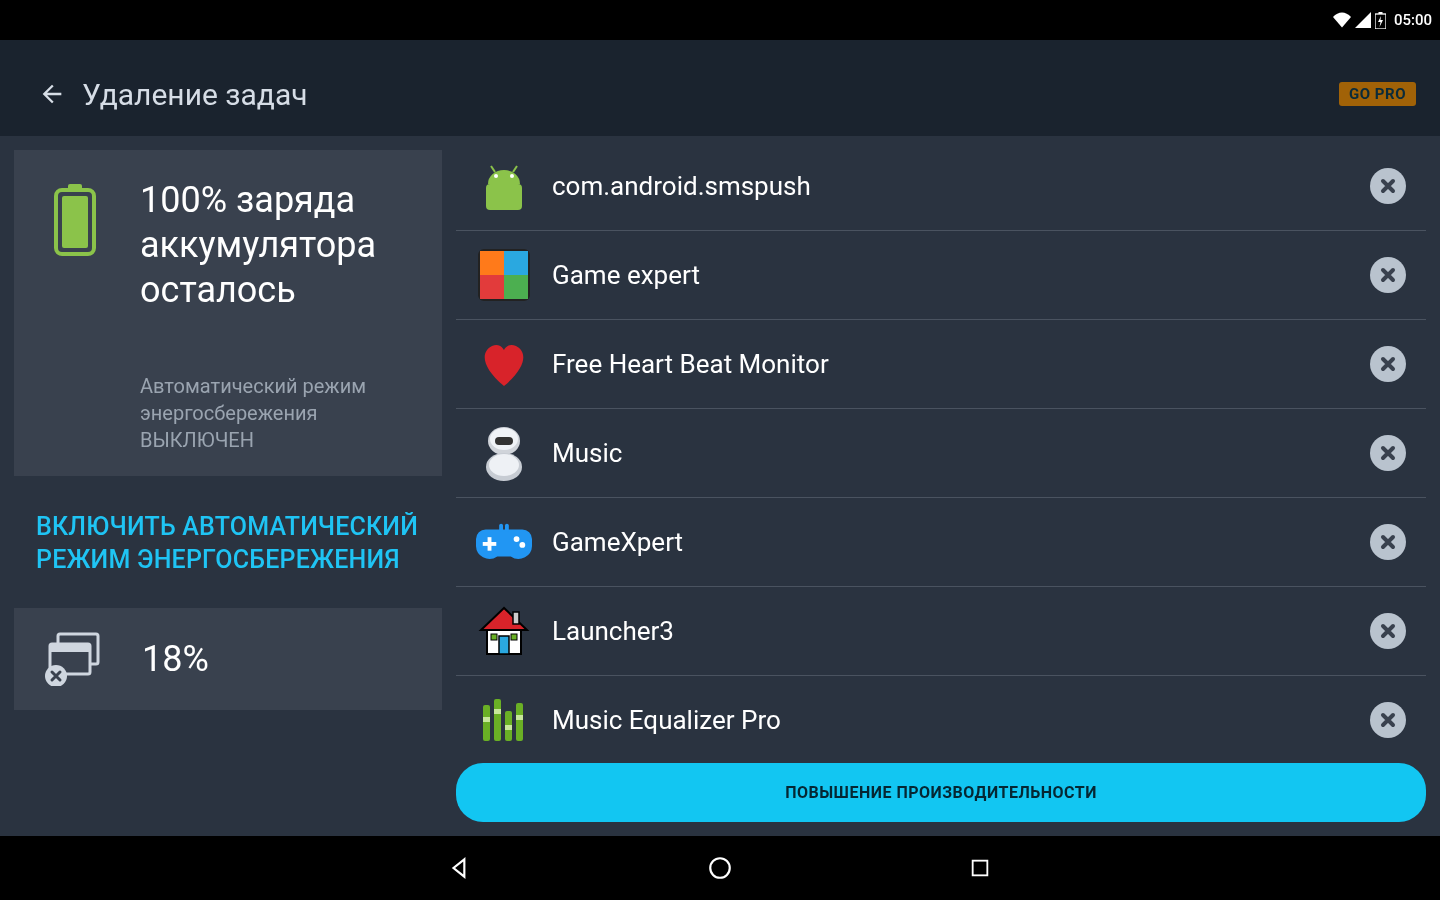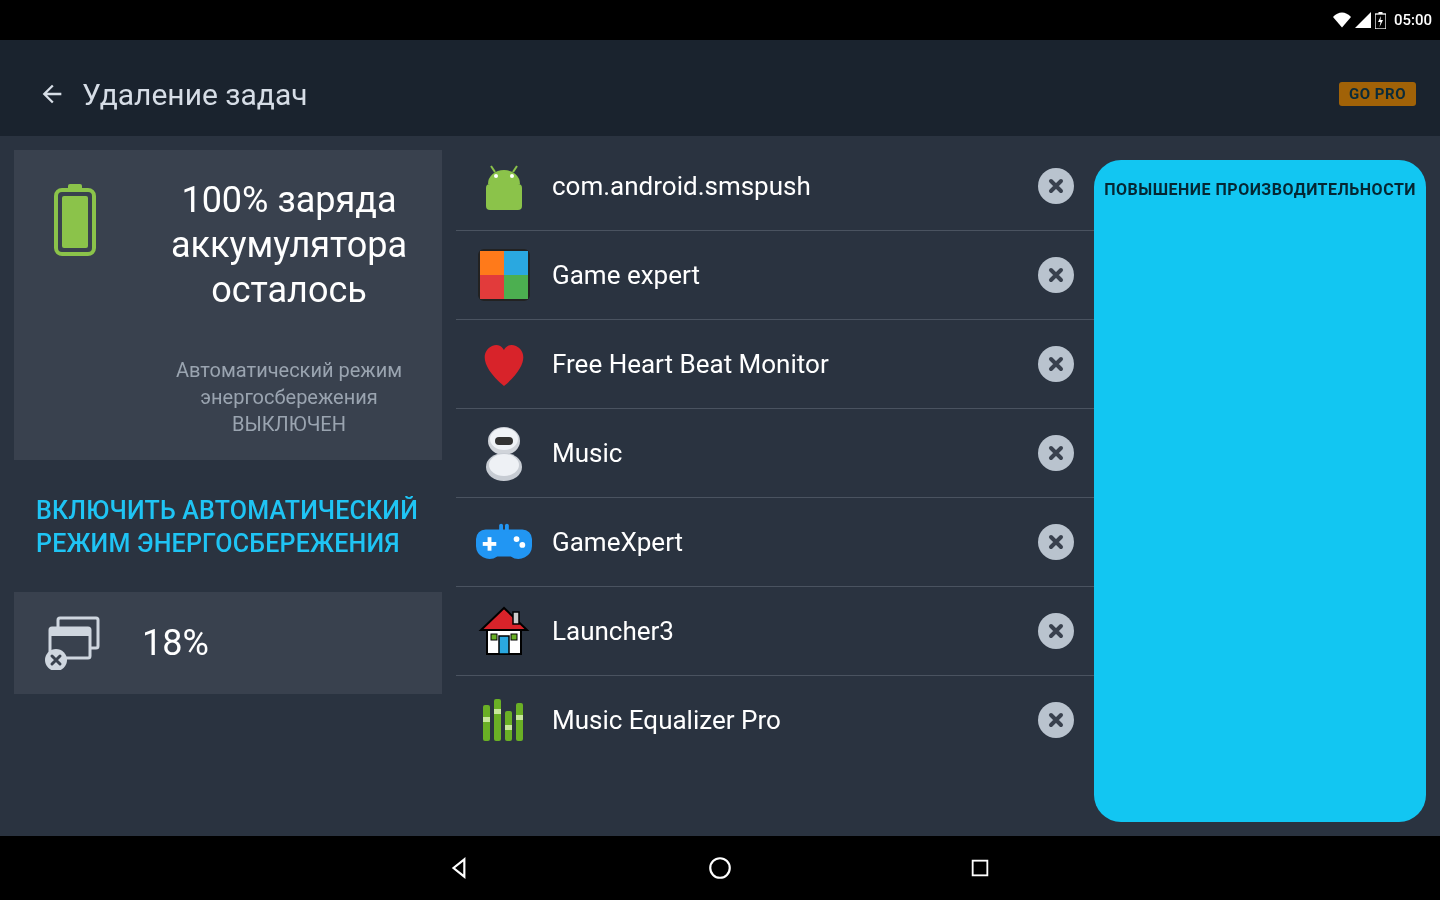--- a/index.html
+++ b/index.html
@@ -16,34 +16,34 @@
 .appbar .title { color: #d6dde6; font-size: 30px; font-weight: 400; margin-left: 10px; flex: 1; }
 .gopro { background: #a16207; color: #0a2b3a; font-weight: 700; font-size: 15px; letter-spacing: 0.5px; padding: 3px 10px; border-radius: 3px; }
 
 
 .content { flex: 1; display: flex; padding: 14px; gap: 14px; min-height: 0; }
 
 
 .sidebar { width: 428px; display: flex; flex-direction: column; gap: 14px; min-height: 0; }
 .card { background: #39414e; }
 .battery-card { padding: 28px 22px 22px 22px; display: flex; flex-direction: column; }
-.battery-top { display: flex; gap: 44px; text-align: center; }
+.battery-top { display: flex; gap: 26px; }
 .battery-icon-wrap { width: 78px; display: flex; justify-content: center; padding-top: 6px; }
 .battery-text { flex: 1; }
 .battery-pct { color: #fff; font-size: 36px; line-height: 1.25; font-weight: 400; }
-.battery-sub { color: #9aa4b0; font-size: 20px; line-height: 1.35; margin-top: 44px; }
+.battery-sub { color: #9aa4b0; font-size: 20px; line-height: 1.35; margin-top: 60px; }
 .enable-link { color: #1fc4f4; font-size: 25px; font-weight: 500; line-height: 1.32; padding: 20px 22px 18px 22px; letter-spacing: 0.2px; }
 .enable-link-card { background: transparent; }
 
 .storage-card { padding: 24px 22px; display: flex; align-items: center; gap: 28px; }
 .storage-icon-wrap { width: 78px; display:flex; justify-content:center; }
 .storage-pct { color: #fff; font-size: 36px; }
 
 
-.tasks { flex: 1; display: flex; flex-direction: row; min-height: 0; }
+.tasks { flex: 1; display: flex; flex-direction: column; min-height: 0; }
 .task-scroll { flex: 1; overflow: hidden; }
 .task-row { display: flex; align-items: center; padding: 16px 20px 16px 20px; border-bottom: 1px solid #4a5360; gap: 20px; }
 .task-row:first-child { padding-top: 8px; }
 .app-icon { width: 56px; height: 56px; display:flex; align-items:center; justify-content:center; flex-shrink:0; }
 .task-label { color: #fff; font-size: 26px; flex: 1; }
 .close-btn { width: 36px; height: 36px; border-radius: 50%; background: #b9c3ce; display:flex; align-items:center; justify-content:center; flex-shrink:0; }
 .close-btn svg { display:block; }
 
 .boost-btn { background: #12c6f2; color: #052733; font-size: 16px; font-weight: 700; letter-spacing: 0.5px; text-align: center; padding: 20px 10px; margin-top: 10px; border-radius: 27px; }
 

